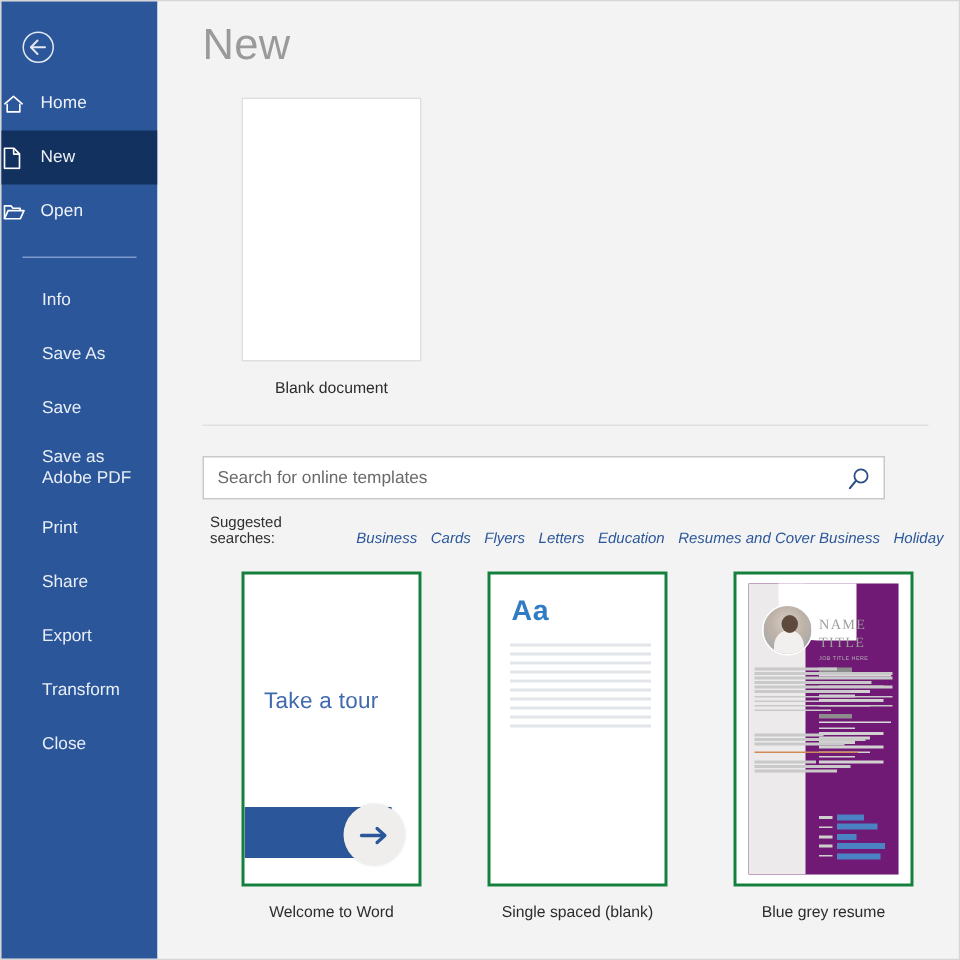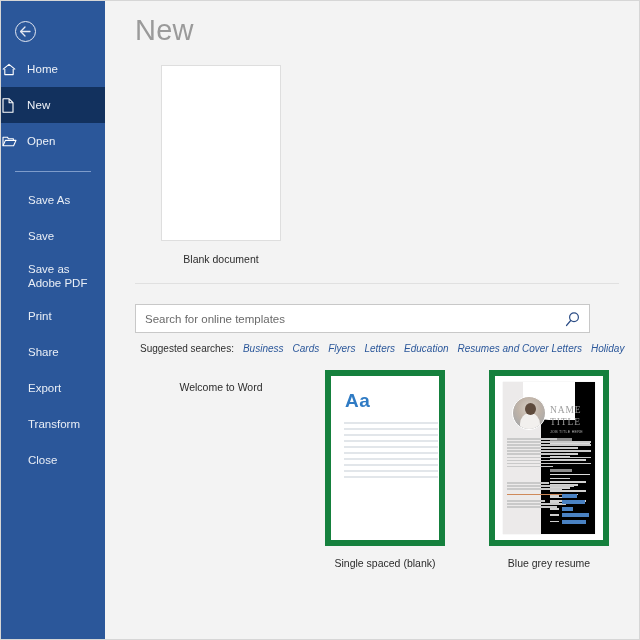--- a/index.html
+++ b/index.html
@@ -163,23 +163,23 @@
   .suggest-link:last-child { margin-right: 0; }
 
   
   .tpl-row {
     display: flex;
     margin: 16px 0 0 30px;
     gap: 44px;
   }
   .tpl { width: 120px; }
   .tpl-thumb {
-    width: 120px; height: 176px;
+    width: 120px; height: 210px;
     background: #ffffff;
-    border: 6px solid #15803d;
+    border: 2px solid #15803d;
     position: relative;
     overflow: hidden;
     cursor: pointer;
   }
   .tpl-caption {
     font-size: 10.5px;
     color: #2c2c2c;
     text-align: center;
     margin-top: 11px;
     width: 120px;
@@ -223,21 +223,21 @@
     display: block;
     height: 2px;
     background: #e2e6ea;
     margin-bottom: 4px;
   }
 
   
   .res-page {
     position: absolute;
     inset: 6px 8px 6px 8px;
-    background: #000000;
+    background: #701a75;
     box-shadow: 0 0 1px rgba(0,0,0,.18);
     overflow: hidden;
   }
   .res-left {
     position: absolute;
     left: 0; top: 0; bottom: 0; width: 38px;
     background: #eceaea;
   }
   .res-curve {
     position: absolute;
@@ -353,20 +353,21 @@
             <path d="M1 10.8 L3.4 5.4 L14 5.4 L11.6 10.8 Z" fill="none" stroke="#ffffff" stroke-width="1.1" stroke-linejoin="round"></path>
           </svg>
         </span>
         <span class="nav-label">Open</span>
       </div>
     </div>
 
     <div class="divider"></div>
 
     <div class="nav-sub">
+      <div class="sub-item">Info</div>
       <div class="sub-item">Save As</div>
       <div class="sub-item">Save</div>
       <div class="sub-item two-line">Save as Adobe PDF</div>
       <div class="sub-item">Print</div>
       <div class="sub-item">Share</div>
       <div class="sub-item">Export</div>
       <div class="sub-item">Transform</div>
       <div class="sub-item">Close</div>
     </div>
   </div>
@@ -395,28 +396,38 @@
         </span>
       </div>
 
       <div class="suggest-row">
         <span class="suggest-label">Suggested searches:</span>
         <span class="suggest-link">Business</span>
         <span class="suggest-link">Cards</span>
         <span class="suggest-link">Flyers</span>
         <span class="suggest-link">Letters</span>
         <span class="suggest-link">Education</span>
-        <span class="suggest-link">Resumes and Cover Letters</span>
+        <span class="suggest-link">Resumes and Cover Business</span>
         <span class="suggest-link">Holiday</span>
       </div>
     </div>
 
     <div class="tpl-row">
 
       <div class="tpl">
+        <div class="tpl-thumb">
+          <div class="tour-text">Take a tour</div>
+          <div class="tour-bar"></div>
+          <div class="tour-circle">
+            <svg width="21" height="16" viewBox="0 0 21 16">
+              <line x1="2" y1="8" x2="16.5" y2="8" stroke="#2b579a" stroke-width="2.2" stroke-linecap="round"></line>
+              <path d="M12.4 3.3 L17.6 8 L12.4 12.7" fill="none" stroke="#2b579a" stroke-width="2.2" stroke-linecap="round" stroke-linejoin="round"></path>
+            </svg>
+          </div>
+        </div>
         <div class="tpl-caption">Welcome to Word</div>
       </div>
 
       <div class="tpl">
         <div class="tpl-thumb">
           <div class="aa-text">Aa</div>
           <div class="line-stack">
             <i></i>
               <i></i>
               <i></i>

